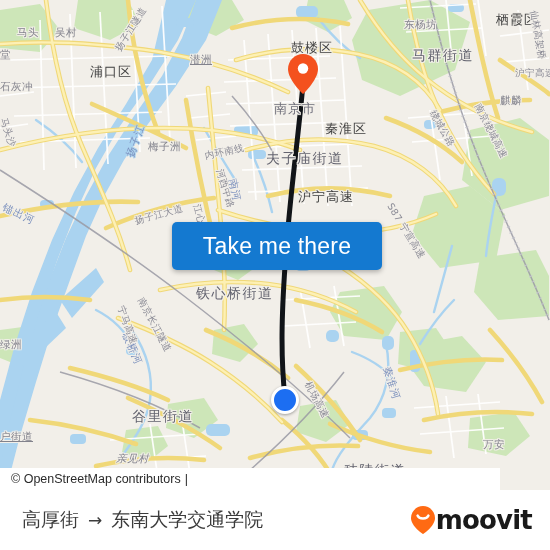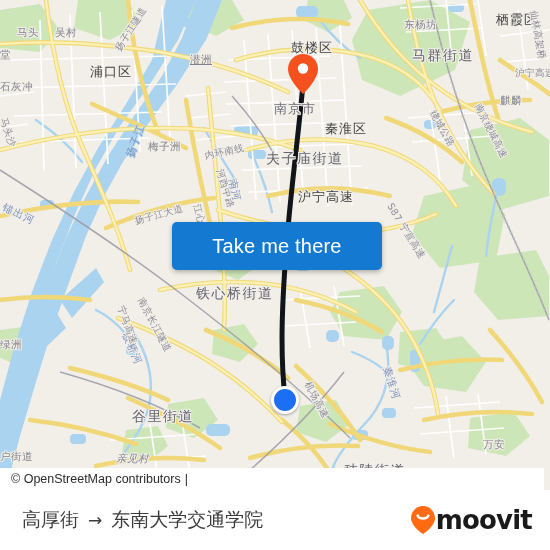--- a/index.html
+++ b/index.html
@@ -66,33 +66,33 @@
 
   
   #take-me-there {
     position: absolute;
     left: 172px; top: 222px;
     width: 210px; height: 48px;
     background: #1479d0;
     border: none;
     border-radius: 5px;
     color: #ffffff;
-    font-size: 20px;
+    font-size: 23px;
     font-family: "Liberation Sans", sans-serif;
     letter-spacing: 0.2px;
     cursor: pointer;
     box-shadow: 0 2px 5px rgba(0,0,0,0.28);
     display: flex; align-items: center; justify-content: center;
   }
 
   
   #attribution {
     position: absolute;
     left: 0; top: 468px;
-    width: 544px; height: 22px;
+    width: 500px; height: 22px;
     background: #ffffff;
     color: #2b2b2b;
     font-size: 12.5px;
     font-family: "Liberation Sans", sans-serif;
     display: flex; align-items: center;
     padding-left: 11px;
     white-space: nowrap;
   }
   .attr-sep { padding: 0 4px; }
 
@@ -371,21 +371,21 @@
         <div class="map-label lbl-town" style="left: 266px; top: 150px;">夫子庙街道</div>
         <div class="map-label lbl-district" style="left: 258px; top: 188px;">沪宁高速</div>
         <div class="map-label lbl-town" style="left: 196px; top: 285px;">铁心桥街道</div>
         <div class="map-label lbl-town" style="left: 132px; top: 408px; font-family: Liberation Serif, serif;">谷里街道</div>
         <div class="map-label lbl-place" style="left: 116px; top: 452px; font-style: italic;">亲见村</div>
         <div class="map-label lbl-water-land" style="left: 125px; top: 326px; transform: rotate(66deg);">板桥河</div>
         <div class="map-label lbl-road" style="left: 120px; top: 300px; transform: rotate(70deg);">宁马高速</div>
         <div class="map-label lbl-road" style="left: 140px; top: 292px; transform: rotate(62deg);">南京长江隧道</div>
         <div class="map-label lbl-water-land" style="left: 3px; top: 200px; transform: rotate(25deg);">锚出河</div>
         <div class="map-label lbl-place" style="left: 0px; top: 338px; text-align: right;">绿洲</div>
-        <div class="map-label lbl-place" style="left: 0px; top: 450px;">户街道</div>
+        <div class="map-label lbl-place" style="left: 0px; top: 430px; text-decoration: underline;">户街道</div>
         <div class="map-label lbl-road" style="left: 3px; top: 112px; transform: rotate(72deg);">马头沙</div>
         <div class="map-label lbl-place" style="left: 404px; top: 18px;">东杨坊</div>
         <div class="map-label lbl-district" style="left: 456px; top: 11px;">栖霞区</div>
         <div class="map-label lbl-town" style="left: 412px; top: 47px;">马群街道</div>
         <div class="map-label lbl-road" style="left: 533px; top: 4px; transform: rotate(80deg);">仙林高架桥</div>
         <div class="map-label lbl-road" style="left: 515px; top: 67px;">沪宁高速</div>
         <div class="map-label lbl-place" style="left: 500px; top: 94px;">麒麟</div>
         <div class="map-label lbl-road" style="left: 432px; top: 105px; transform: rotate(60deg);">绕城公路</div>
         <div class="map-label lbl-road" style="left: 477px; top: 98px; transform: rotate(63deg);">南京绕城高速</div>
         <div class="map-label lbl-road" style="left: 389px; top: 198px; transform: rotate(58deg);">S87 宁宣高速</div>

